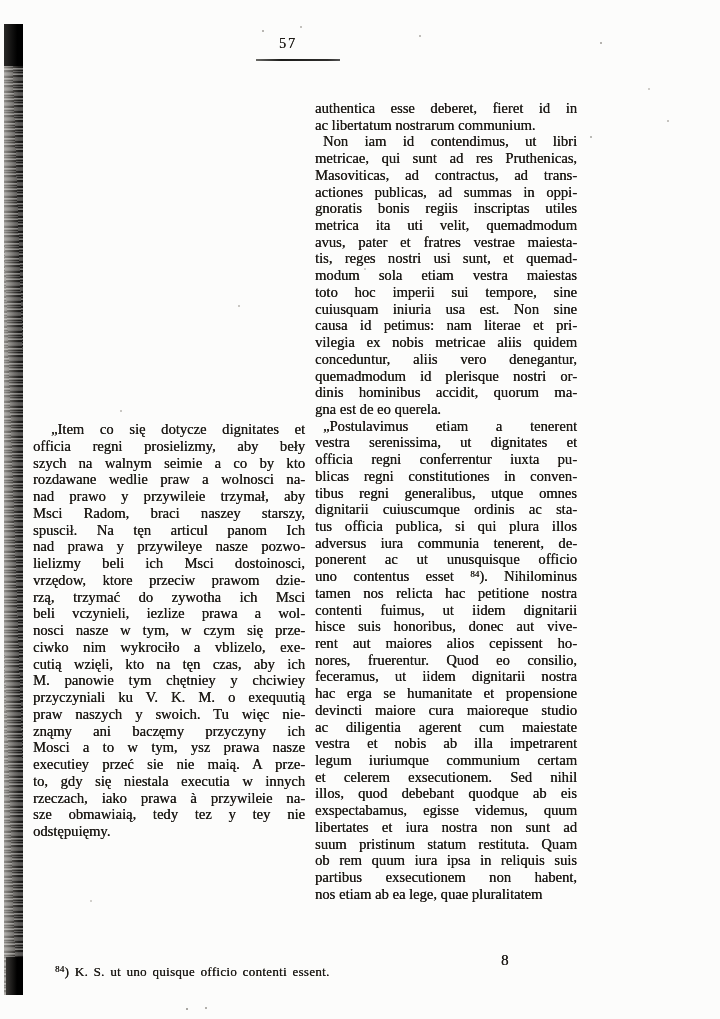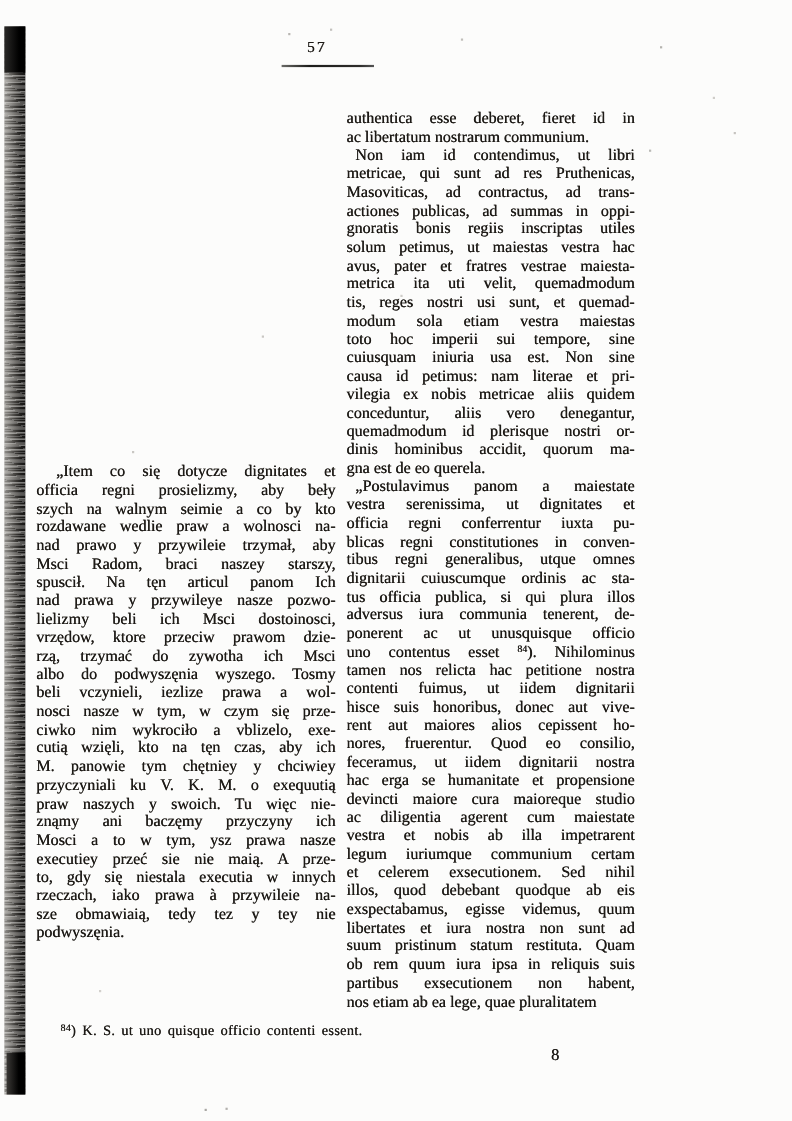--- a/index.html
+++ b/index.html
@@ -41,21 +41,21 @@
   .paragraph{margin:0;}
   .line{
     text-align:justify;text-align-last:justify;
     text-shadow:0.25px 0 0 #1e1b17;
   }
   .line.last{text-align-last:left;}
   .left .line.indent{text-indent:18px;}
   .right .line.indent{text-indent:8px;}
   sup{font-size:9px;line-height:0;vertical-align:4px;}
   .footnote{
-    position:absolute;left:55px;top:929px;font-size:13px;
+    position:absolute;left:55px;top:964px;font-size:13px;
     text-shadow:0.2px 0 0 #1e1b17;letter-spacing:0.3px;word-spacing:2px;
   }
   .folio{
     position:absolute;left:501px;top:952px;font-size:15px;
     text-shadow:0.2px 0 0 #1e1b17;
   }
   
   .specks{
     position:absolute;left:0;top:0;width:2px;height:2px;background:transparent;
     box-shadow:
@@ -81,65 +81,63 @@
         <div class="line">officia regni prosielizmy, aby beły</div>
         <div class="line">szych na walnym seimie a co by kto</div>
         <div class="line">rozdawane wedlie praw a wolnosci na-</div>
         <div class="line">nad prawo y przywileie trzymał, aby</div>
         <div class="line">Msci Radom, braci naszey starszy,</div>
         <div class="line">spuscił. Na tęn articul panom Ich</div>
         <div class="line">nad prawa y przywileye nasze pozwo-</div>
         <div class="line">lielizmy beli ich Msci dostoinosci,</div>
         <div class="line">vrzędow, ktore przeciw prawom dzie-</div>
         <div class="line">rzą, trzymać do zywotha ich Msci</div>
-        <div class="line">albo do podwyszęnia wyszego. Tosmy</div>
         <div class="line">beli vczynieli, iezlize prawa a wol-</div>
         <div class="line">nosci nasze w tym, w czym się prze-</div>
         <div class="line">ciwko nim wykrociło a vblizelo, exe-</div>
         <div class="line">cutią wzięli, kto na tęn czas, aby ich</div>
         <div class="line">M. panowie tym chętniey y chciwiey</div>
         <div class="line">przyczyniali ku V. K. M. o exequutią</div>
         <div class="line">praw naszych y swoich. Tu więc nie-</div>
         <div class="line">znąmy ani baczęmy przyczyny ich</div>
         <div class="line">Mosci a to w tym, ysz prawa nasze</div>
         <div class="line">executiey przeć sie nie maią. A prze-</div>
         <div class="line">to, gdy się niestala executia w innych</div>
         <div class="line">rzeczach, iako prawa à przywileie na-</div>
         <div class="line">sze obmawiaią, tedy tez y tey nie</div>
-        <div class="line last">podwyszęnia.</div>
+        <div class="line last">odstępuięmy.</div>
       </div>
     </div>
 
   <div class="col right">
       <div class="paragraph">
         <div class="line">authentica esse deberet, fieret id in</div>
         <div class="line last">ac libertatum nostrarum communium.</div>
       </div>
       <div class="paragraph">
         <div class="line indent">Non iam id contendimus, ut libri</div>
         <div class="line">metricae, qui sunt ad res Pruthenicas,</div>
         <div class="line">Masoviticas, ad contractus, ad trans-</div>
         <div class="line">actiones publicas, ad summas in oppi-</div>
         <div class="line">gnoratis bonis regiis inscriptas utiles</div>
-        <div class="line">solum petimus, ut maiestas vestra hac</div>
+        <div class="line">metrica ita uti velit, quemadmodum</div>
         <div class="line">avus, pater et fratres vestrae maiesta-</div>
-        <div class="line">metrica ita uti velit, quemadmodum</div>
         <div class="line">tis, reges nostri usi sunt, et quemad-</div>
         <div class="line">modum sola etiam vestra maiestas</div>
         <div class="line">toto hoc imperii sui tempore, sine</div>
         <div class="line">cuiusquam iniuria usa est. Non sine</div>
         <div class="line">causa id petimus: nam literae et pri-</div>
         <div class="line">vilegia ex nobis metricae aliis quidem</div>
         <div class="line">conceduntur, aliis vero denegantur,</div>
         <div class="line">quemadmodum id plerisque nostri or-</div>
         <div class="line">dinis hominibus accidit, quorum ma-</div>
         <div class="line last">gna est de eo querela.</div>
       </div>
       <div class="paragraph">
-        <div class="line indent">„Postulavimus panom a maiestate</div>
+        <div class="line indent">„Postulavimus etiam a tenerent</div>
         <div class="line">vestra serenissima, ut dignitates et</div>
         <div class="line">officia regni conferrentur iuxta pu-</div>
         <div class="line">blicas regni constitutiones in conven-</div>
         <div class="line">tibus regni generalibus, utque omnes</div>
         <div class="line">dignitarii cuiuscumque ordinis ac sta-</div>
         <div class="line">tus officia publica, si qui plura illos</div>
         <div class="line">adversus iura communia tenerent, de-</div>
         <div class="line">ponerent ac ut unusquisque officio</div>
         <div class="line">uno contentus esset <sup>84</sup>). Nihilominus</div>
         <div class="line">tamen nos relicta hac petitione nostra</div>

